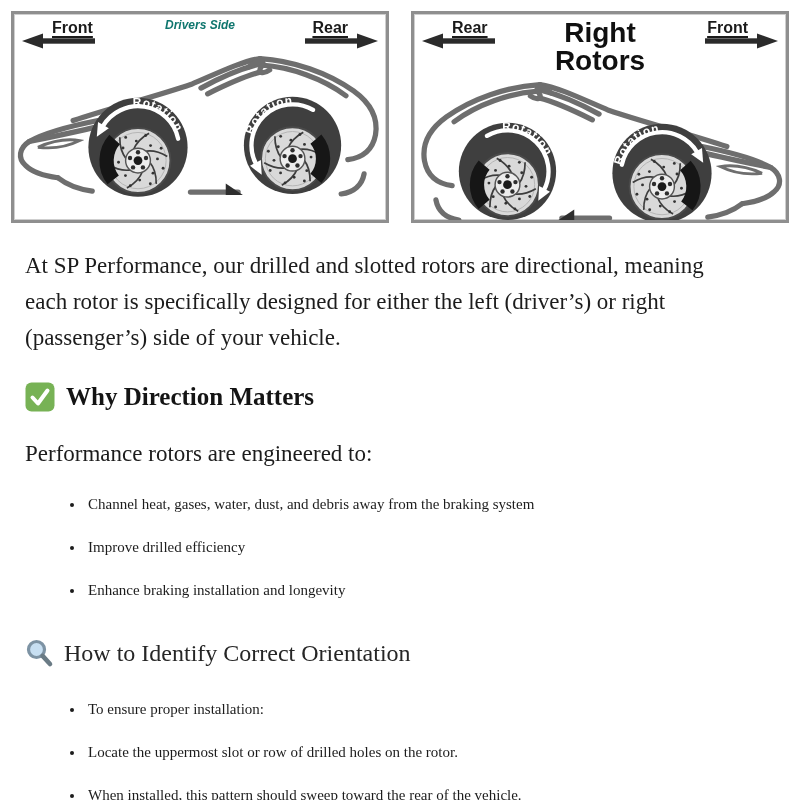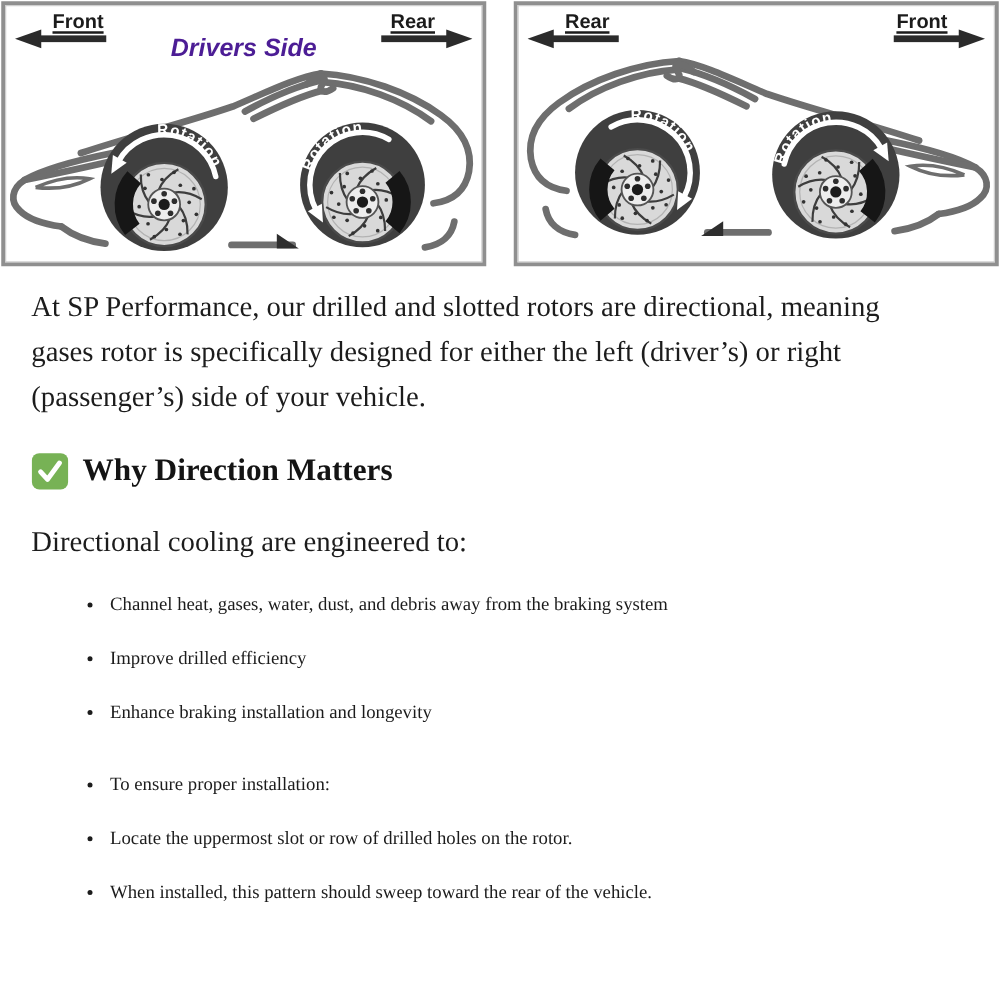--- a/index.html
+++ b/index.html
@@ -1,31 +1,31 @@
 <!DOCTYPE html>
 <html><head>
 <meta charset="utf-8">
 <style>
   html,body{margin:0;padding:0;background:#ffffff;}
   body{width:800px;font-family:"Liberation Serif", serif;color:#1c1c1c;}
 
   
-  .figure{display:flex;gap:22px;padding:1px;}
+  .figure{display:flex;gap:22px;padding:11px;}
   .panel{flex:1 1 0;border:3px solid #8f8f8f;box-shadow:0 0 0 1px #cfcfcf inset;background:#fff;height:212px;box-sizing:border-box;overflow:hidden;}
   .panel-head{display:grid;grid-template-columns:96px 1fr 96px;align-items:start;padding:5px 8px 0 8px;font-family:"Liberation Sans", sans-serif;}
   .dir{display:flex;flex-direction:column;}
   .dir-left{align-items:flex-start;}
   .dir-right{align-items:flex-end;}
   .dir .word{font-weight:700;font-size:16px;color:#1b1b1b;text-decoration:underline;text-decoration-thickness:2px;text-underline-offset:3px;}
   .dir-left .word{padding-left:30px;}
   .dir-right .word{padding-right:30px;}
   .dir svg{margin-top:-4px;display:block;}
   .titles{text-align:center;line-height:1;}
   .panel-title{font-size:28px;font-weight:800;letter-spacing:0;color:#101010;font-family:"Liberation Sans", sans-serif;}
-  .panel-sub{font-size:20px;font-weight:700;font-style:italic;color:#4c1d95;margin-top:20px;font-family:"Liberation Sans", sans-serif;}
+  .panel-sub{font-size:12px;font-weight:700;font-style:italic;color:#0f766e;margin-top:0;font-family:"Liberation Sans", sans-serif;}
   svg.car{display:block;width:100%;height:auto;margin-top:0;}
 
   
   .article{padding:0 25px 10px 25px;}
   .intro{font-size:23px;line-height:36px;max-width:725px;margin:14px 0 0 0;}
   h2.sec{display:flex;align-items:center;gap:11px;font-size:25px;font-weight:700;color:#141414;margin:26px 0 0 0;font-family:"Liberation Serif", serif;}
   h3.sec{display:flex;align-items:center;gap:9px;font-size:24px;font-weight:400;color:#262626;margin:30px 0 0 0;font-family:"Liberation Serif", serif;}
   .lead{font-size:23px;line-height:36px;margin:24px 0 0 0;}
   ul.blist{margin:14px 0 0 0;padding:0 0 0 60px;list-style:disc;}
   ul.blist li{font-size:15px;line-height:36px;max-width:668px;margin:0 0 7px 0;padding-left:3px;}
@@ -153,20 +153,21 @@
   <div class="panel">
     <div class="panel-head">
       <div class="dir dir-left">
         <span class="word">Rear</span>
         <svg width="86" height="16" viewBox="0 0 86 16">
           <polygon points="0,8 21,0.5 21,15.5" fill="#2b2b2b"></polygon>
             <rect x="19" y="5.3" width="54" height="5.4" fill="#2b2b2b"></rect>
         </svg>
       </div>
       <div class="titles">
+        <div class="panel-title">Right Rotors</div>
       </div>
       <div class="dir dir-right">
         <span class="word">Front</span>
         <svg width="86" height="16" viewBox="0 0 86 16">
           <polygon points="86,8 65,0.5 65,15.5" fill="#2b2b2b"></polygon>
             <rect x="13" y="5.3" width="54" height="5.4" fill="#2b2b2b"></rect>
         </svg>
       </div>
     </div>
     <svg class="car" viewBox="0 0 390 160">
@@ -258,39 +259,48 @@
         <path d="M76.5,63.8 A43,43 0 0 1 136.0,121.2" fill="none" stroke="#ffffff" stroke-width="4.5" stroke-linecap="round"></path>
         <polygon points="130.3,131.8 131.2,116.4 142.6,122.5" fill="#ffffff"></polygon>
         <path id="tp11" d="M90.5,58.7 A43,43 0 0 1 140.6,95.0" fill="none"></path>
         <text font-family="&quot;Liberation Sans&quot;, sans-serif" font-size="12.5" font-weight="700" fill="#ffffff" letter-spacing="0.8"><textPath startOffset="2" xlink:href="#tp11" href="#tp11">Rotation</textPath></text>
       </svg>
   </div>
 </div>
 
 <div class="article">
 
-  <p class="intro">At SP Performance, our drilled and slotted rotors are directional, meaning gases rotor is specifically designed for either the left (driver’s) or right (passenger’s) side of your vehicle.</p>
+  <p class="intro">At SP Performance, our drilled and slotted rotors are directional, meaning each rotor is specifically designed for either the left (driver’s) or right (passenger’s) side of your vehicle.</p>
 
   <h2 class="sec">
     <span class="emoji-box">
       <svg width="30" height="30" viewBox="0 0 30 30">
           <rect x="0.5" y="0.5" width="29" height="29" rx="6" fill="#77B255"></rect>
           <polyline points="7.5,15.5 13,21.5 22.5,8.5" fill="none" stroke="#ffffff" stroke-width="4" stroke-linecap="round" stroke-linejoin="round"></polyline>
         </svg>
     </span>
     <span>Why Direction Matters</span>
   </h2>
 
-  <p class="lead">Directional cooling are engineered to:</p>
+  <p class="lead">Performance rotors are engineered to:</p>
 
   <ul class="blist">
     <li>Channel heat, gases, water, dust, and debris away from the braking system</li>
     <li>Improve drilled efficiency</li>
     <li>Enhance braking installation and longevity</li>
   </ul>
 
+  <h3 class="sec">
+    <span class="emoji-box">
+      <svg width="30" height="31" viewBox="0 0 30 31">
+          <circle cx="11.5" cy="11.5" r="8" fill="#C7DFF2" stroke="#7D93A4" stroke-width="3.2"></circle>
+          <line x1="17.6" y1="17.9" x2="25" y2="26" stroke="#6A7B85" stroke-width="4.6" stroke-linecap="round"></line>
+        </svg>
+    </span>
+    <span>How to Identify Correct Orientation</span>
+  </h3>
 
   <ul class="blist blist2">
     <li>To ensure proper installation:</li>
     <li>Locate the uppermost slot or row of drilled holes on the rotor.</li>
     <li>When installed, this pattern should sweep toward the rear of the vehicle.</li>
   </ul>
 </div>
 
 </body></html>

